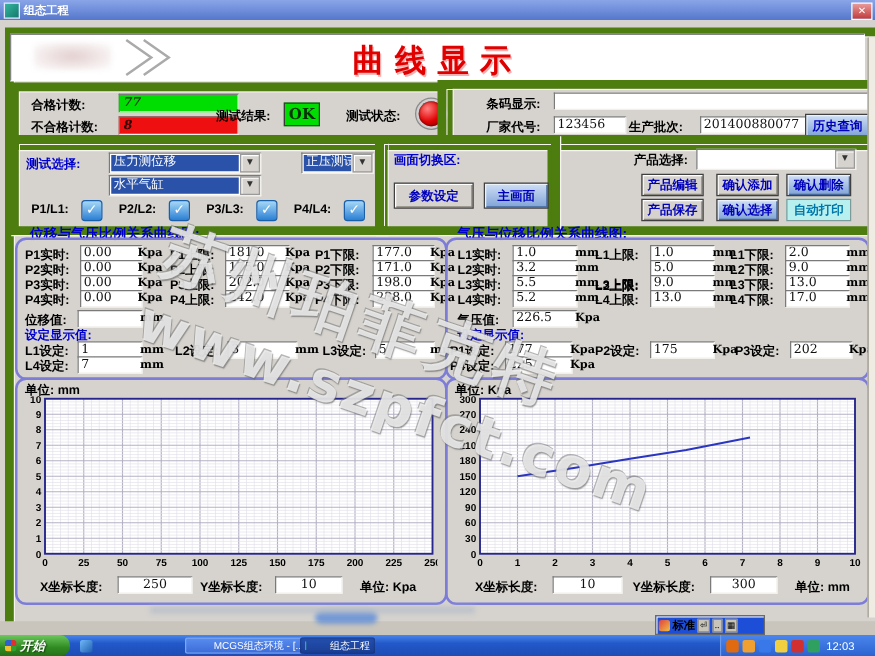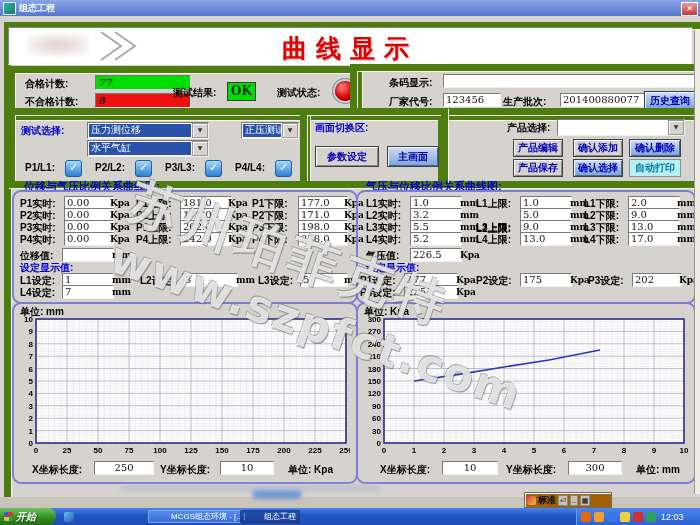--- a/index.html
+++ b/index.html
@@ -541,21 +541,21 @@
     <div class="l2">www.szpfct.com</div>
   </div>
 
   <div class="abs" style="left:694px;top:30px;width:6px;height:464px;background:#efece4;border-left:1px solid #9a968c;"></div>
 
   <div class="abs" style="left:0;top:497px;width:700px;height:11px;background:#c9c5bc;">
     <div class="abs" style="left:252px;top:-8px;width:50px;height:10px;border-radius:5px;background:#5a8ad8;filter:blur(2px);opacity:.8;"></div>
     <div class="abs" style="left:120px;top:-12px;width:260px;height:6px;background:#aeb8c8;filter:blur(2px);opacity:.6;"></div>
   </div>
 
-  <div class="abs" style="left:524px;top:492px;width:82px;height:14px;background:#a16207;border:1px solid #6a6a6a;
+  <div class="abs" style="left:524px;top:492px;width:82px;height:14px;background:#1d4ed8;border:1px solid #6a6a6a;
               box-shadow:inset 1px 1px 0 #fff;display:flex;align-items:center;gap:2px;padding:0 2px;z-index:55;">
     <span class="tray-ic" style="width:9px;height:9px;background:linear-gradient(135deg,#e04040,#f0c040);"></span>
     <span style="font:bold 9px 'Liberation Sans',sans-serif;color:#000;">标准</span>
     <span style="font:7px/9px sans-serif;border:1px solid #888;background:#c8c4ba;padding:0 1px;cursor:pointer;">⏎</span>
     <span style="font:7px/9px sans-serif;border:1px solid #888;background:#c8c4ba;padding:0 1px;cursor:pointer;">‥</span>
     <span style="font:7px/9px sans-serif;border:1px solid #888;background:#c8c4ba;padding:0 1px;cursor:pointer;">▦</span>
   </div>
 
   <div class="abs" style="left:0;top:508px;width:700px;height:17px;background:linear-gradient(180deg,#4a86ec,#2258c8 40%,#1e4cb4);z-index:60;">
     <div style="position:absolute;left:0;top:0;width:56px;height:17px;border-radius:0 8px 8px 0;cursor:pointer;

